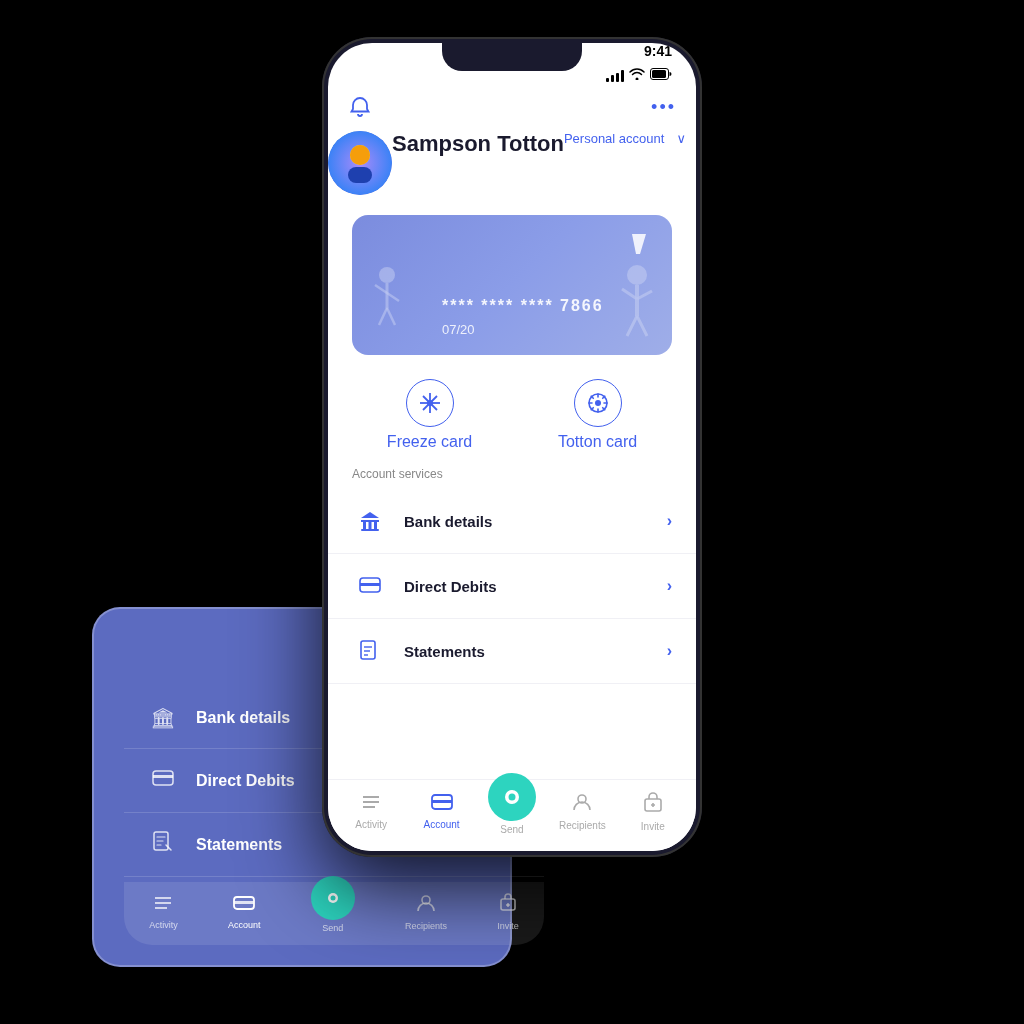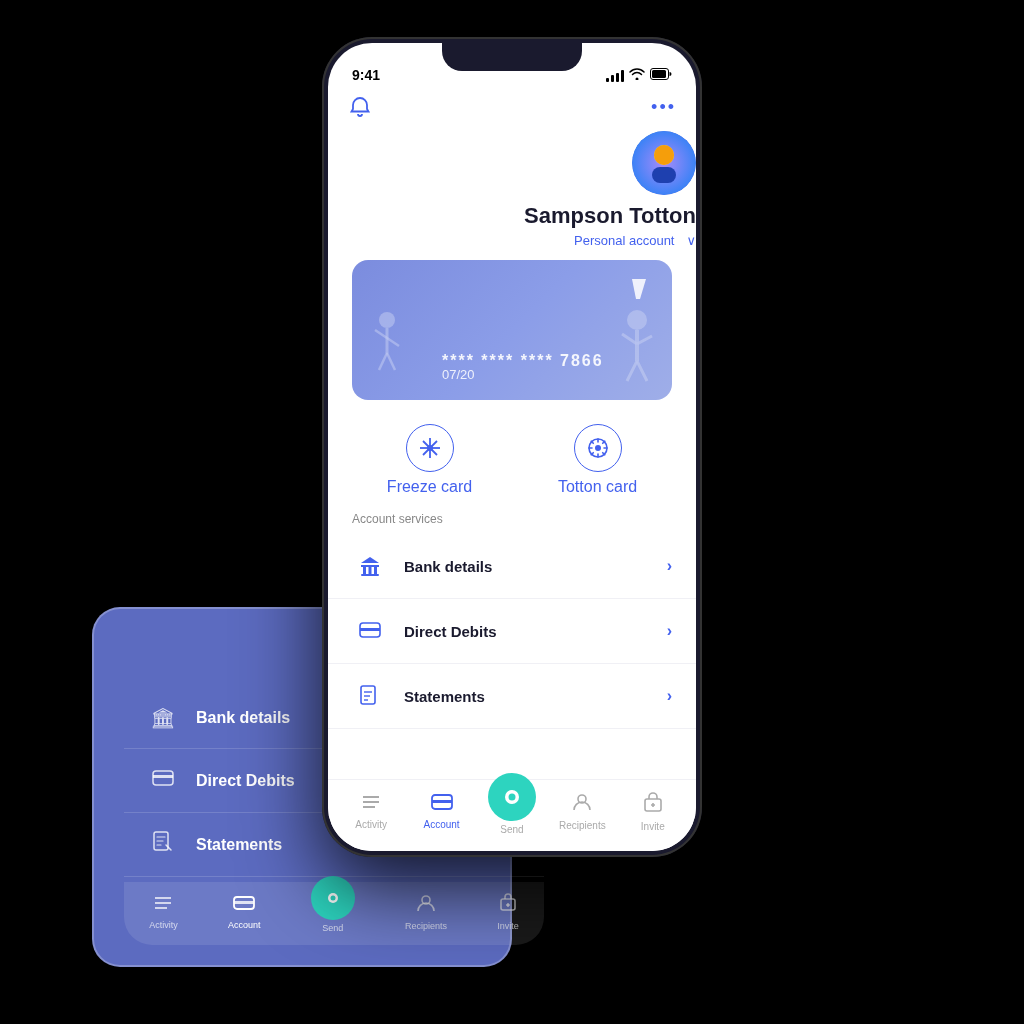--- a/index.html
+++ b/index.html
@@ -74,20 +74,21 @@
 
     
     .status-bar {
       position: relative;
       height: 44px;
       display: flex;
       align-items: flex-end;
       justify-content: space-between;
       padding: 0 24px 4px;
       z-index: 15;
+      flex-direction: column;
     }
     .status-time {
       font-size: 14px;
       font-weight: 600;
       color: #000;
     }
     .status-icons {
       display: flex;
       align-items: center;
       gap: 5px;
@@ -122,22 +123,22 @@
     }
     .dots-icon {
       color: #4361ee;
       font-size: 18px;
       letter-spacing: 2px;
     }
 
     
     .profile-section {
       display: flex;
-      flex-direction: column;
-      align-items: flex-end;
+      flex-direction: row;
+      align-items: flex-start;
       padding: 4px 0 12px;
     }
     .avatar {
       width: 64px;
       height: 64px;
       border-radius: 50%;
       overflow: hidden;
       background: linear-gradient(135deg, #a8edea, #fed6e3, #c3cfe2);
       display: flex;
       align-items: center;
@@ -169,21 +170,21 @@
       width: 100%;
       height: 140px;
       background: linear-gradient(135deg, #7b8cde 0%, #8b9de8 50%, #9faee8 100%);
       border-radius: 16px;
       padding: 16px 20px;
       position: relative;
       overflow: hidden;
     }
     .card-number {
       position: absolute;
-      bottom: 30px;
+      bottom: 40px;
       left: 90px;
       font-size: 16px;
       font-weight: 600;
       color: rgba(255,255,255,0.9);
       letter-spacing: 2px;
     }
     .card-expiry {
       position: absolute;
       bottom: 18px;
       left: 90px;

